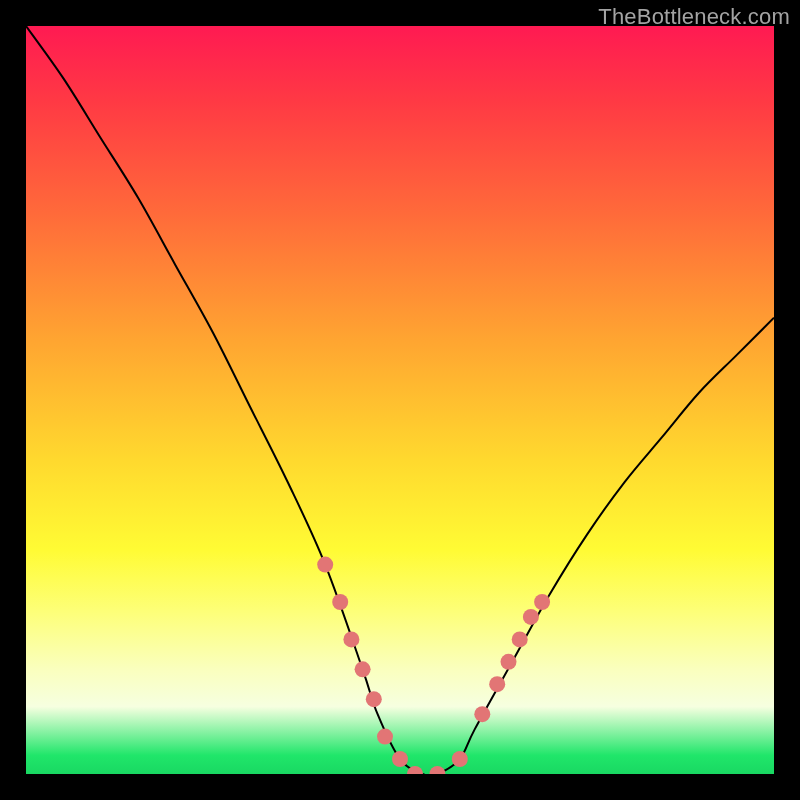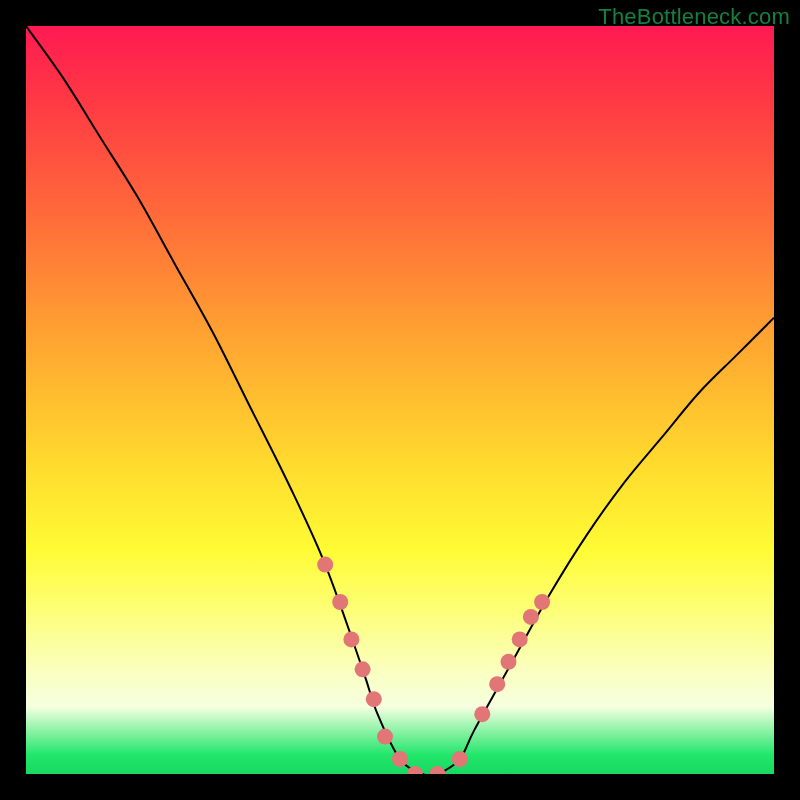--- a/index.html
+++ b/index.html
@@ -29,21 +29,21 @@
       #faffbe 86%,
       #f6ffe0 91%,
       #20e66a 97.5%,
       #19d862 100%
     );
   }
   .watermark {
     position: absolute;
     top: 4px;
     right: 10px;
-    color: #15803d;
+    color: #a3a3a3;
     font-size: 22px;
     font-weight: 500;
     letter-spacing: 0.2px;
   }
   svg.curve {
     position: absolute;
     left: 0;
     top: 0;
     width: 748px;
     height: 748px;

